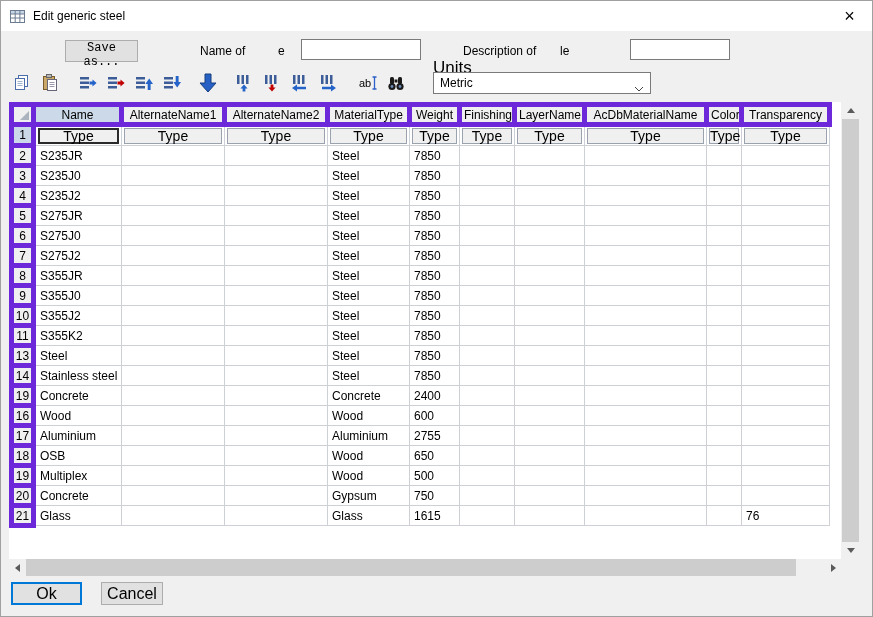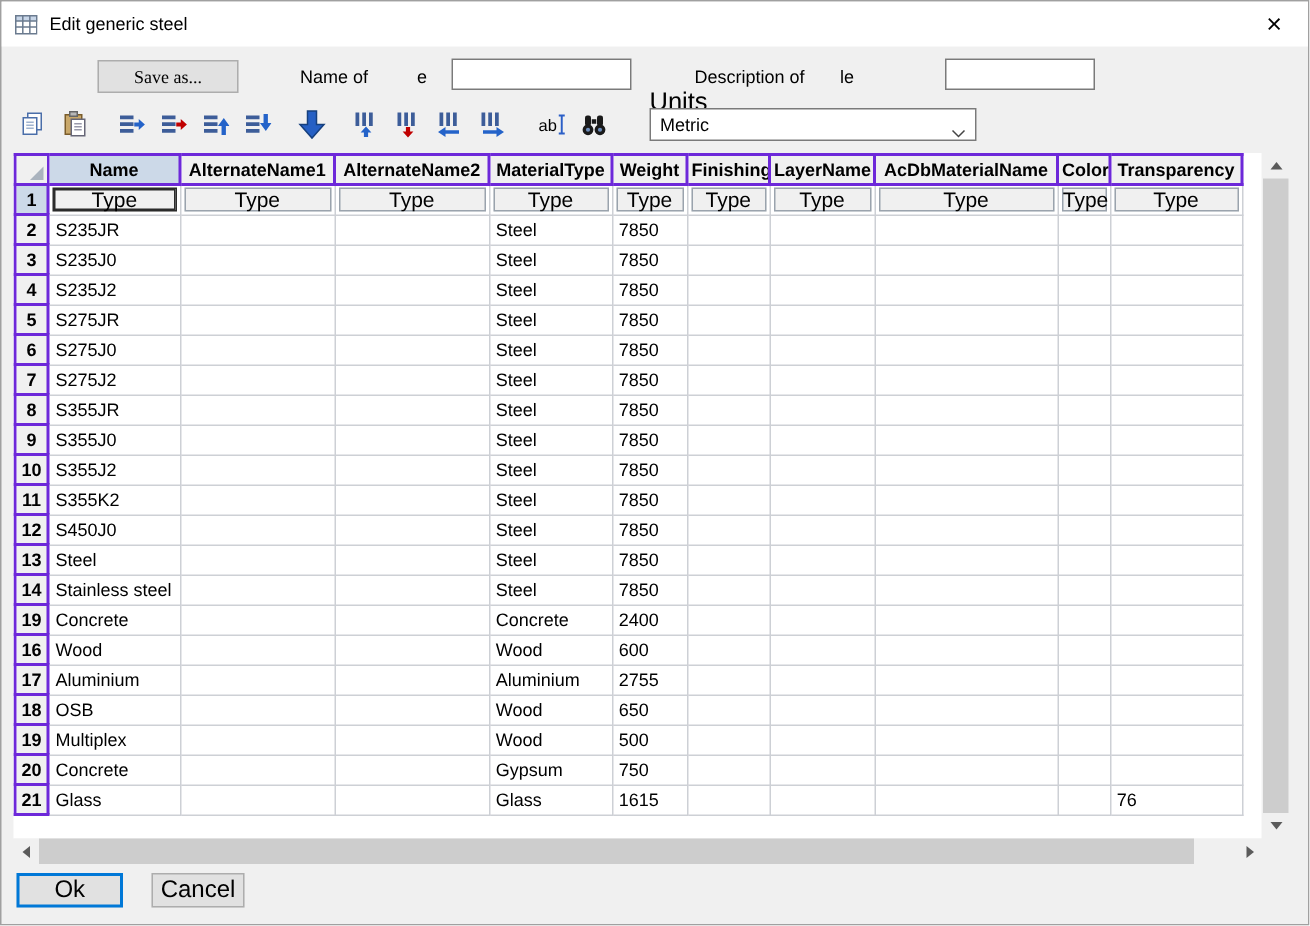--- a/index.html
+++ b/index.html
@@ -12,23 +12,23 @@
   
   .titlebar { position:absolute; left:0; top:0; right:0; height:30px; background:#ffffff;
               display:flex; align-items:center; }
   .title-icon { margin-left:9px; display:inline-flex; }
   .title-text { margin-left:8px; font-size:12px; }
   .close-btn { position:absolute; right:0; top:0; width:45px; height:30px;
                display:flex; align-items:center; justify-content:center;
                font-size:18px; line-height:1; cursor:default; }
 
   
-  .save-as { position:absolute; left:64px; top:39px; width:94px; height:22px;
+  .save-as { position:absolute; left:64px; top:39px; width:73px; height:22px;
              background:#e1e1e1; border:1px solid #adadad; font-size:12px;
-             font-family:Liberation Serif, serif; }
+             font-family:Liberation Mono, monospace; }
   .lbl { position:absolute; top:43px; font-size:12px; white-space:nowrap; }
   .txt { position:absolute; top:38px; height:21px; border:1px solid #7a7a7a;
          background:#fff; font-size:12px; padding:0 4px;
          font-family:"Liberation Sans", sans-serif; }
 
   
   .toolbar { position:absolute; left:8px; top:68px; height:27px; display:flex;
              align-items:center; gap:2px; }
   .tbtn { width:26px; height:26px; background:transparent; border:1px solid transparent;
           display:flex; align-items:center; justify-content:center; padding:0; }
@@ -40,21 +40,21 @@
            background:#fff; border:1px solid #7a7a7a; display:flex; align-items:center;
            padding-left:6px; }
   .combo .chev { position:absolute; right:6px; top:8px; }
 
   
   .table-wrap { position:absolute; left:8px; top:101px; width:832px; height:457px;
                 background:#fff; overflow:hidden; }
   table.grid { border-collapse:collapse; table-layout:fixed; width:818px; }
   .grid th, .grid td { height:20px; font-size:12px; white-space:nowrap; overflow:hidden; }
   .grid td { border:1px solid #cdd0d5; background:#fff; padding:0 4px; }
-  .grid th { border:2px solid #6d28d9; background:#f0f0f0; font-weight:bold; padding:0 2px; }
+  .grid th { border:5px solid #6d28d9; background:#f0f0f0; font-weight:normal; padding:0 2px; }
   .grid thead th.colhdr { text-align:center; }
   .grid th.rowhdr { text-align:center; padding:0; }
   .grid th.hl, .grid th.colhdr.hl { background:#ccd9e8; }
   .grid th.corner { position:relative; }
   .grid th.corner::after { content:""; position:absolute; right:2px; bottom:2px;
         border-left:9px solid transparent; border-bottom:9px solid #aab3be; }
   td.typecell { padding:1px 2px; }
   .type-btn { display:block; width:100%; height:16px; font-size:14px; line-height:13px;
               background:#f0f0f0; border:1px solid #9aa3ad; padding:0;
               font-family:"Liberation Sans", sans-serif; }
@@ -426,33 +426,20 @@
             <td></td>
             <td>Steel</td>
             <td>7850</td>
             <td></td>
             <td></td>
             <td></td>
             <td></td>
             <td></td>
           </tr>
           <tr>
-            <th class="rowhdr">12</th>
-            <td>S450J0</td>
-            <td></td>
-            <td></td>
-            <td>Steel</td>
-            <td>7850</td>
-            <td></td>
-            <td></td>
-            <td></td>
-            <td></td>
-            <td></td>
-          </tr>
-          <tr>
             <th class="rowhdr">13</th>
             <td>Steel</td>
             <td></td>
             <td></td>
             <td>Steel</td>
             <td>7850</td>
             <td></td>
             <td></td>
             <td></td>
             <td></td>

